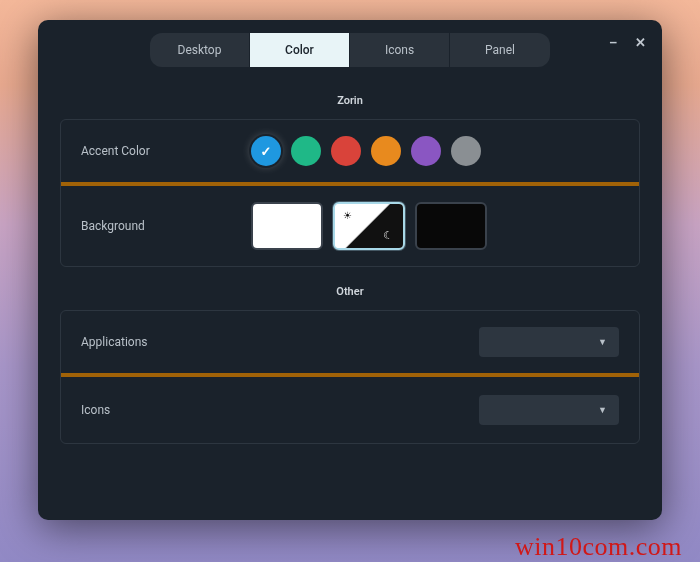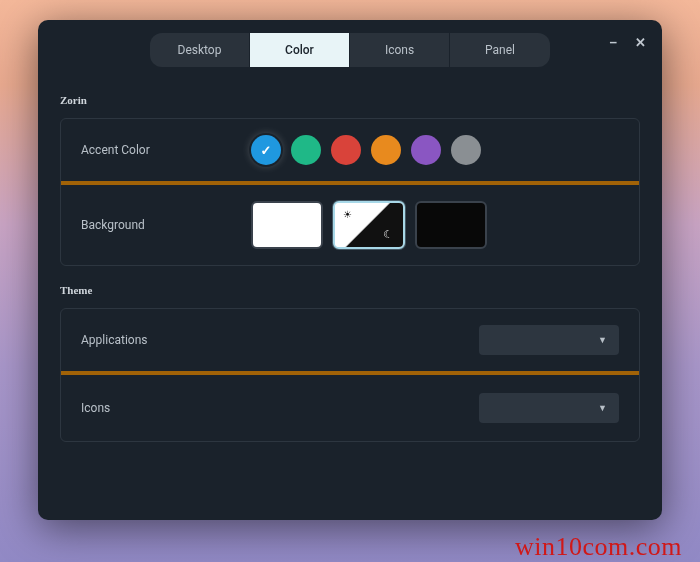--- a/index.html
+++ b/index.html
@@ -62,23 +62,22 @@
     }
     .content {
       flex: 1;
       padding: 14px 22px 20px 22px;
       overflow: auto;
     }
     .section-title {
       color: #d0d6dc;
       font-size: 11px;
       font-weight: 600;
-      text-align: left;
+      text-align: center;
       margin: 8px 0 12px 0;
-      font-family: Liberation Serif, serif;
     }
     .panel {
       border: 1px solid #2d3640;
       border-radius: 6px;
       margin-bottom: 18px;
     }
     .row {
       display: flex;
       align-items: center;
       padding: 16px 20px;
@@ -213,21 +212,21 @@
           <div class="bg-option bg-auto selected" title="auto">
             <span class="sun">☀</span>
             <span class="moon">☾</span>
           </div>
           <div class="bg-option bg-dark" title="dark"></div>
         </div>
       </div>
 
     </div>
 
-    <div class="section-title">Theme</div>
+    <div class="section-title">Other</div>
     <div class="panel">
 
       <div class="row">
         <div class="label">Applications</div>
         <div class="dropdown">
           <span></span>
           <span class="caret">▼</span>
         </div>
       </div>
 

